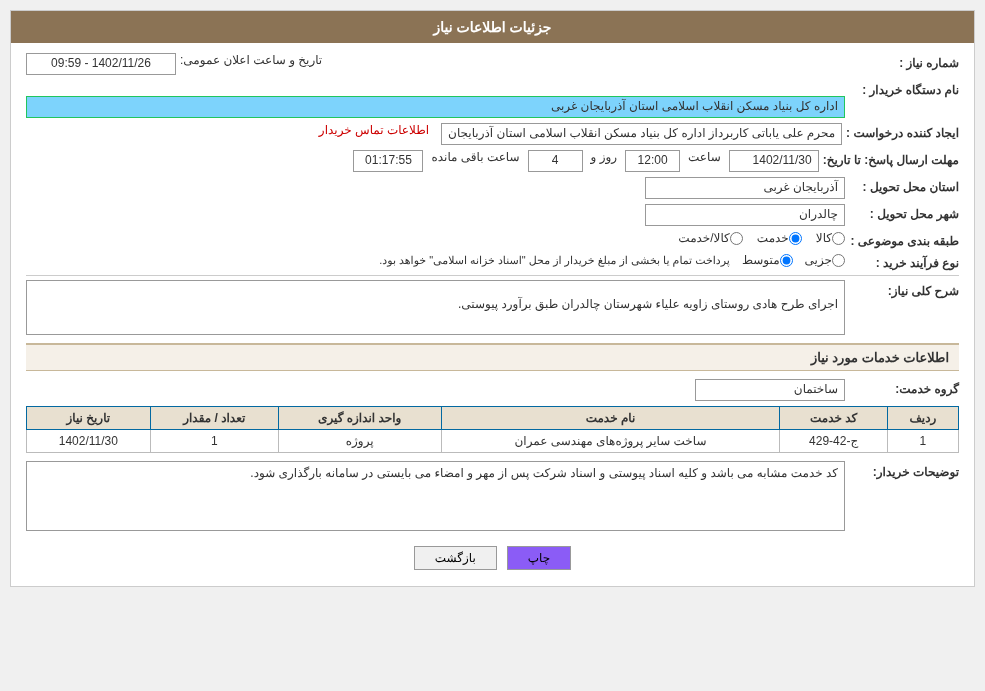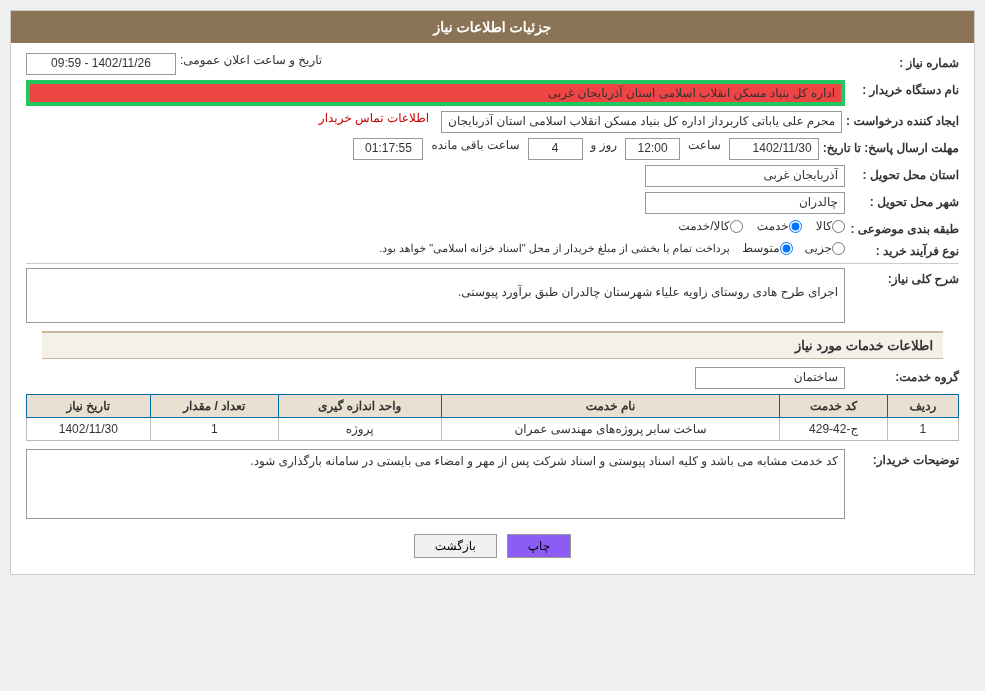--- a/index.html
+++ b/index.html
@@ -32,24 +32,25 @@
     }
     .value-box {
       border: 1px solid #999;
       background: #fff;
       padding: 2px 6px;
       min-height: 22px;
       min-width: 200px;
     }
     .value-box-wide {
       flex: 1;
-      border: 4px solid #22c55e;
-      background: #ef4444;
+      border: 1px solid #22c55e;
+      background: #7dd3fc;
       padding: 2px 6px;
       min-height: 22px;
+      margin-top: 16px;
     }
     .date-val {
       border: 1px solid #999;
       background: #fff;
       padding: 2px 6px;
       min-height: 22px;
       min-width: 90px;
     }
     .date-val-sm {
       border: 1px solid #999;
@@ -68,21 +69,21 @@
       display: flex;
       align-items: center;
     }
     .section-title {
       background: #f5f0e8;
       border-top: 2px solid #c8b89a;
       border-bottom: 1px solid #c8b89a;
       padding: 5px 10px;
       font-weight: bold;
       font-size: 13px;
-      margin: 8px 16px;
+      margin: 8px 0;
       text-align: right;
     }
     table.service-table {
       width: 100%;
       border-collapse: collapse;
       margin-bottom: 8px;
     }
     table.service-table th {
       background: #e8e0d0;
       border: 1px solid #0369a1;

